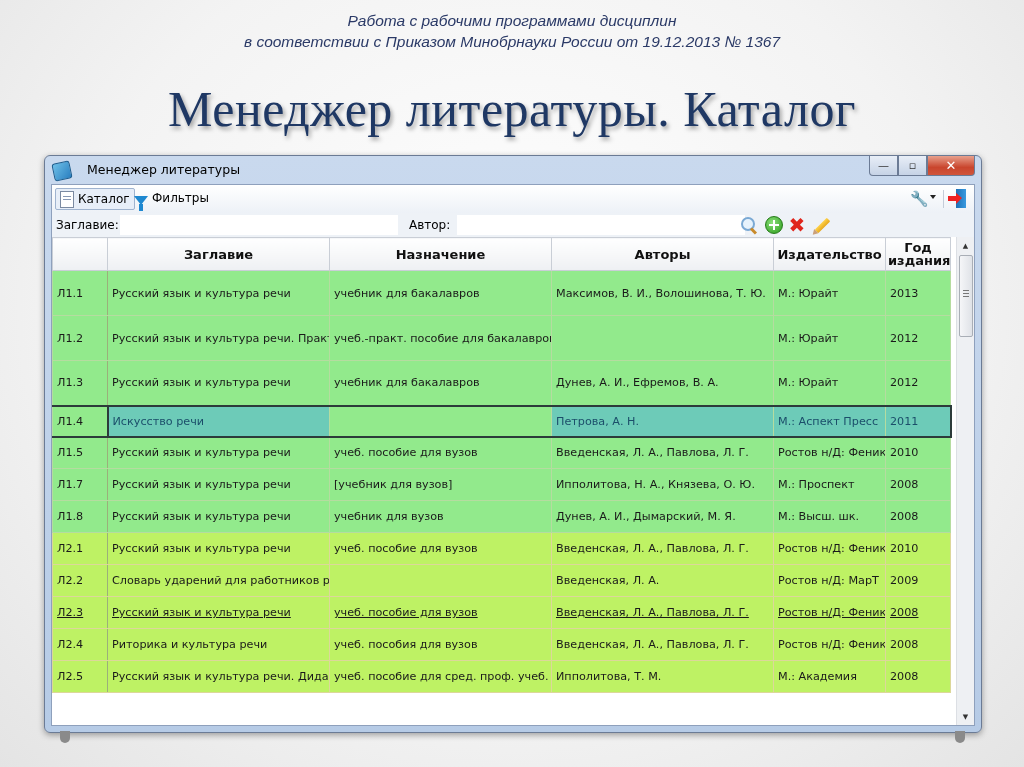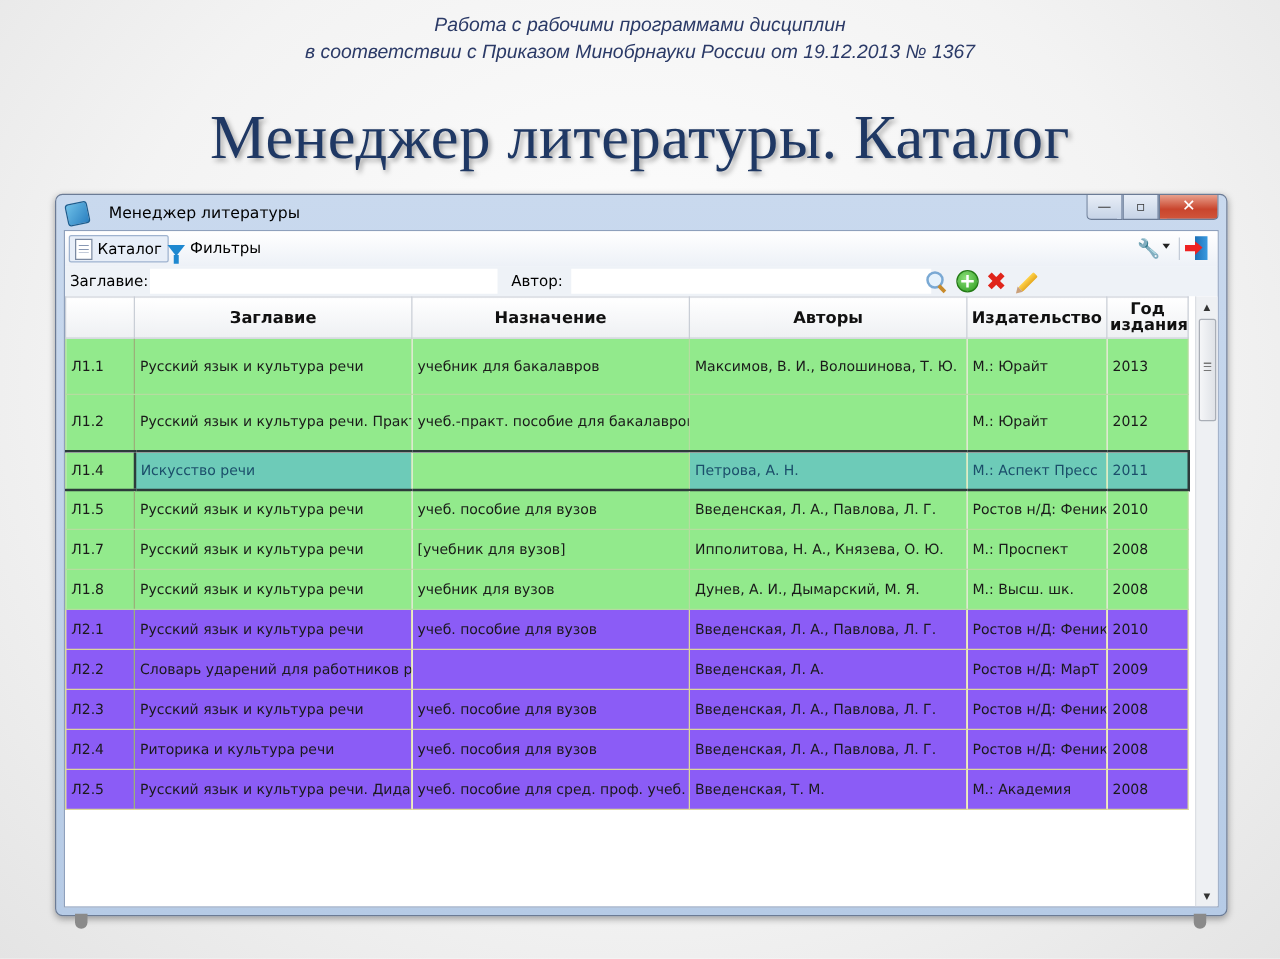--- a/index.html
+++ b/index.html
@@ -117,21 +117,21 @@
   }
   table.grid th {
     height:32px; background:linear-gradient(#ffffff,#eef0f3); font-weight:bold; color:#111;
     border:1px solid #c9ced6; text-align:center; font-size:13px; line-height:13px; padding:0 2px;
   }
   table.grid td {
     border:1px solid #c8d9a0; padding:0 4px; vertical-align:middle; line-height:13px;
     white-space:nowrap; overflow:hidden;
   }
   tr.green td { background:#92ea8c; border-color:#b5dca0; }
-  tr.yellow td { background:#8b5cf6; border-color:#dcd79a; }
+  tr.yellow td { background:#bef264; border-color:#dcd79a; }
   tr.green td.code, tr.yellow td.code { border-right-color:#9bb07a; }
   tr.selected td { background:#92ea8c; border-top:2px solid #2c3b3a; border-bottom:2px solid #2c3b3a; }
   tr.selected td.sel { background:#6dcbb8; color:#1b4e6a; }
   tr.selected td.last { border-right:2px solid #2c3b3a; }
   tr.selected td.first-sel { border-left:2px solid #2c3b3a; }
   td.wrap { white-space:normal; }
   .scrollbar {
     position:absolute; right:0; top:0; width:17px; bottom:0; background:#eef0f3; border-left:1px solid #dcdfe4;
   }
   .scroll-up, .scroll-down { position:absolute; left:0; width:17px; height:17px; display:flex; align-items:center; justify-content:center; font-size:7px; color:#333; }
@@ -237,20 +237,28 @@
               <td class="">2013</td>
             </tr>
             <tr class="green" style="height: 45px;">
               <td class="code">Л1.2</td>
               <td class="wrap">Русский язык и культура речи. Практикум. Словарь</td>
               <td class="wrap">учеб.-практ. пособие для бакалавров</td>
               <td class="wrap"></td>
               <td class="wrap">М.: Юрайт</td>
               <td class="">2012</td>
             </tr>
+            <tr class="green" style="height: 45px;">
+              <td class="code">Л1.3</td>
+              <td class="wrap">Русский язык и культура речи</td>
+              <td class="wrap">учебник для бакалавров</td>
+              <td class="wrap">Дунев, А. И., Ефремов, В. А.</td>
+              <td class="wrap">М.: Юрайт</td>
+              <td class="">2012</td>
+            </tr>
             <tr class="green selected" style="height: 31px;">
               <td class="code">Л1.4</td>
               <td class="wrap sel first-sel">Искусство речи</td>
               <td class="wrap"></td>
               <td class="wrap sel">Петрова, А. Н.</td>
               <td class="wrap sel">М.: Аспект Пресс</td>
               <td class="sel last">2011</td>
             </tr>
             <tr class="green" style="height: 32px;">
               <td class="code">Л1.5</td>
@@ -285,41 +293,41 @@
               <td class="">2010</td>
             </tr>
             <tr class="yellow" style="height: 32px;">
               <td class="code">Л2.2</td>
               <td class="wrap">Словарь ударений для работников радио и телевидения</td>
               <td class="wrap"></td>
               <td class="wrap">Введенская, Л. А.</td>
               <td class="wrap">Ростов н/Д: МарТ</td>
               <td class="">2009</td>
             </tr>
-            <tr class="yellow" style="height: 32px;">
+            <tr class="yellow" style="height: 32px; text-decoration: underline;">
               <td class="code">Л2.3</td>
               <td class="wrap">Русский язык и культура речи</td>
               <td class="wrap">учеб. пособие для вузов</td>
               <td class="wrap">Введенская, Л. А., Павлова, Л. Г.</td>
               <td class="wrap">Ростов н/Д: Феникс</td>
               <td class="">2008</td>
             </tr>
             <tr class="yellow" style="height: 32px;">
               <td class="code">Л2.4</td>
               <td class="wrap">Риторика и культура речи</td>
               <td class="wrap">учеб. пособия для вузов</td>
               <td class="wrap">Введенская, Л. А., Павлова, Л. Г.</td>
               <td class="wrap">Ростов н/Д: Феникс</td>
               <td class="">2008</td>
             </tr>
             <tr class="yellow" style="height: 32px; margin-left: 32px;">
               <td class="code">Л2.5</td>
               <td class="wrap">Русский язык и культура речи. Дидактические материалы</td>
               <td class="wrap">учеб. пособие для сред. проф. учеб. заведений</td>
-              <td class="wrap">Введенская, Т. М.</td>
+              <td class="wrap">Ипполитова, Т. М.</td>
               <td class="wrap">М.: Академия</td>
               <td class="">2008</td>
             </tr>
           </tbody>
       </table>
       <div class="scrollbar">
         <div class="scroll-up">
             <span>▲</span>
           </div>
         <div class="scroll-thumb"></div>

